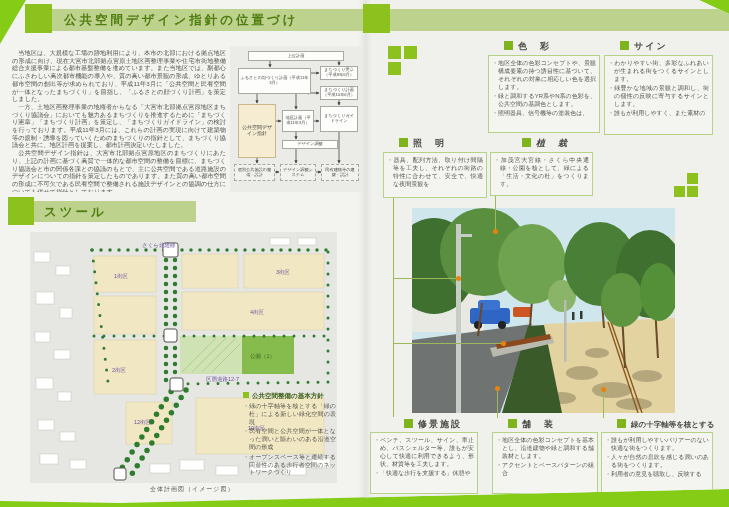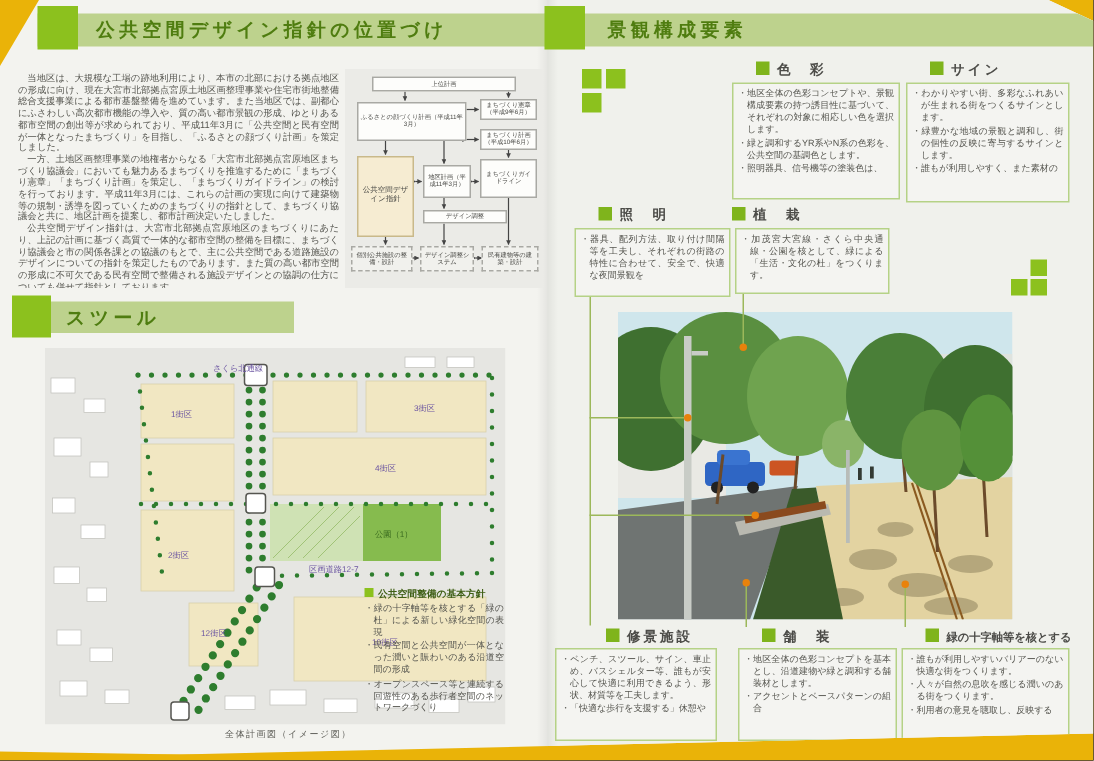--- a/index.html
+++ b/index.html
@@ -1,16 +1,16 @@
 <!DOCTYPE html>
 <html><head>
 <meta charset="utf-8">
 <style>
   html,body{margin:0;padding:0;background:#000;}
-  .stage{position:relative;width:729px;height:507px;background:#eab308;overflow:hidden;
+  .stage{position:relative;width:729px;height:507px;background:#84cc16;overflow:hidden;
          font-family:"Liberation Sans",sans-serif;color:#4a4a46;}
   .spread{position:absolute;left:0;top:0;width:729px;height:507px;background:#f3f3ef;
           clip-path:polygon(26px 0px,699px 0px,729px 14px,729px 489px,380px 497px,120px 503px,0px 501px,0px 44px);}
   .page-right-bg{position:absolute;left:365px;top:0;width:364px;height:507px;background:#f0f1ec;}
   .gutter{position:absolute;left:358px;top:0;width:14px;height:507px;
           background:linear-gradient(90deg,rgba(0,0,0,0) 0%,rgba(0,0,0,0.06) 50%,rgba(0,0,0,0) 100%);}
   .abs{position:absolute;}
   
   .hsq{position:absolute;background:#8cc11e;}
   .hbar{position:absolute;background:#bdd28d;}
@@ -181,21 +181,20 @@
 
     <div class="policy">
       <div class="ptitle"><span class="mini-sq"></span><span>公共空間整備の基本方針</span></div>
       <div class="pitem">・緑の十字軸等を核とする「緑の杜」による新しい緑化空間の表現</div>
       <div class="pitem">・民有空間と公共空間が一体となった潤いと賑わいのある沿道空間の形成</div>
       <div class="pitem">・オープンスペース等と連続する回遊性のある歩行者空間のネットワークづくり</div>
     </div>
 
     <div class="hbar" style="left:363px;top:9px;width:366px;height:22px;"></div>
     <div class="hsq" style="left:363px;top:4px;width:27px;height:29px;"></div>
-    <div class="htitle" style="left:405px;top:12px;">景観構成要素</div>
 
     <div class="deco" style="left:388px;top:46px;"></div>
     <div class="deco" style="left:404px;top:46px;"></div>
     <div class="deco" style="left:388px;top:62px;"></div>
     <div class="deco s" style="left:687px;top:173px;"></div>
     <div class="deco s" style="left:674px;top:186px;"></div>
     <div class="deco s" style="left:687px;top:186px;"></div>
 
     <div class="sec-title" style="left:488px;top:40px;"><span class="t-sq"></span><span>色　彩</span></div>
     <div class="sec-box" style="left:488px;top:55px;width:112px;height:78px;">
@@ -209,21 +208,21 @@
       <div class="bullet">・わかりやすい街、多彩なふれあいが生まれる街をつくるサインとします。</div>
       <div class="bullet">・緑豊かな地域の景観と調和し、街の個性の反映に寄与するサインとします。</div>
       <div class="bullet">・誰もが利用しやすく、また素材の</div>
     </div>
 
     <div class="sec-title" style="left:383px;top:137px;"><span class="t-sq"></span><span>照　明</span></div>
     <div class="sec-box" style="left:383px;top:152px;width:104px;height:46px;">
       <div class="bullet">・器具、配列方法、取り付け間隔等を工夫し、それぞれの街路の特性に合わせて、安全で、快適な夜間景観を</div>
     </div>
 
-    <div class="sec-title" style="left:472px;top:137px;"><span class="t-sq"></span><span>植　栽</span></div>
+    <div class="sec-title" style="left:506px;top:137px;font-style:italic;"><span class="t-sq"></span><span>植　栽</span></div>
     <div class="sec-box" style="left:490px;top:152px;width:103px;height:44px;">
       <div class="bullet">・加茂宮大宮線・さくら中央通線・公園を核として、緑による「生活・文化の杜」をつくります。</div>
     </div>
 
     <svg class="abs" style="left:412px;top:208px;" width="263" height="205" viewBox="0 0 263 205">
       <rect width="263" height="205" fill="#cfe6ec"></rect>
       <g fill="#e9e9e4">
         <rect x="0" y="38" width="72" height="86"></rect>
         <rect x="196" y="28" width="67" height="92" fill="#dfe3de"></rect>
       </g>

